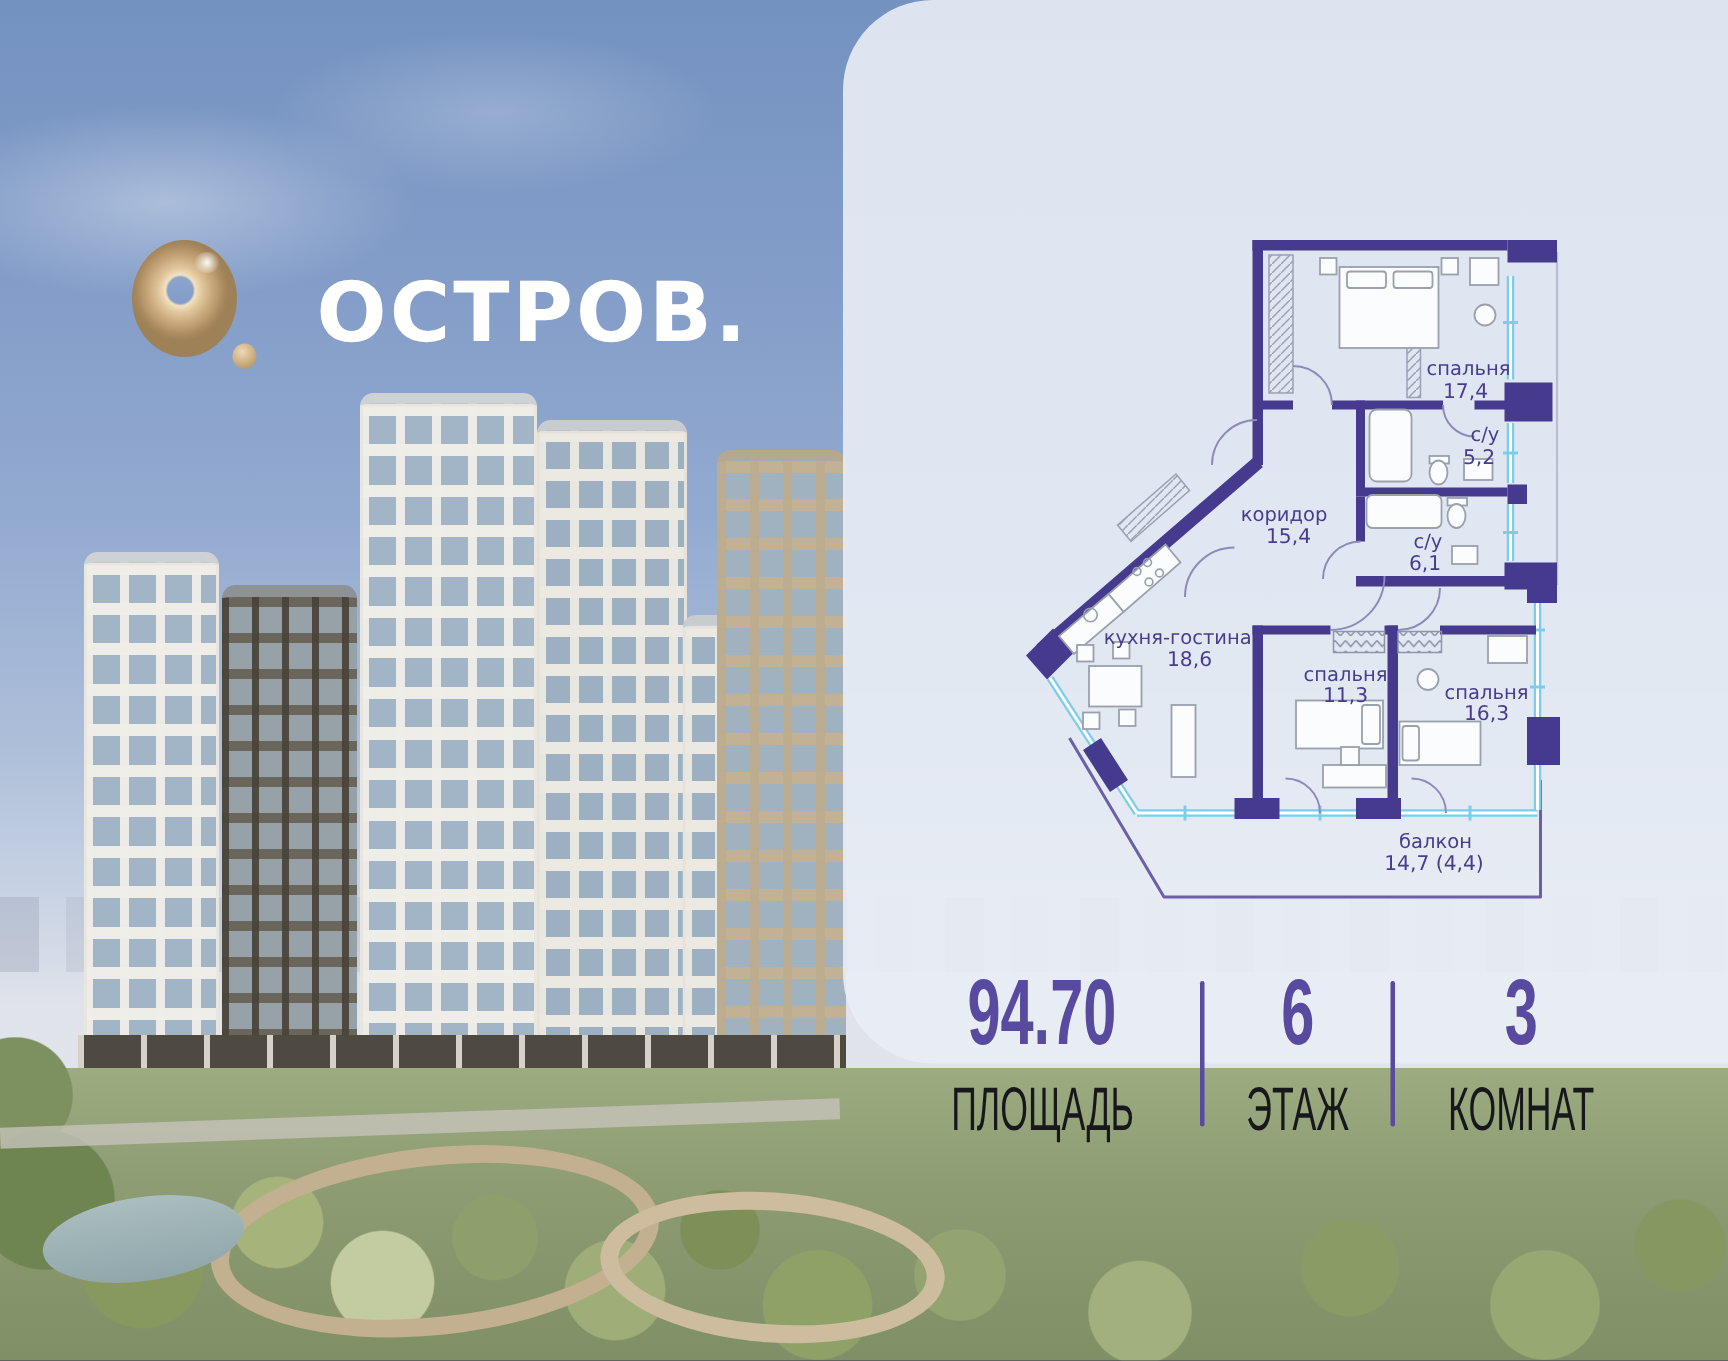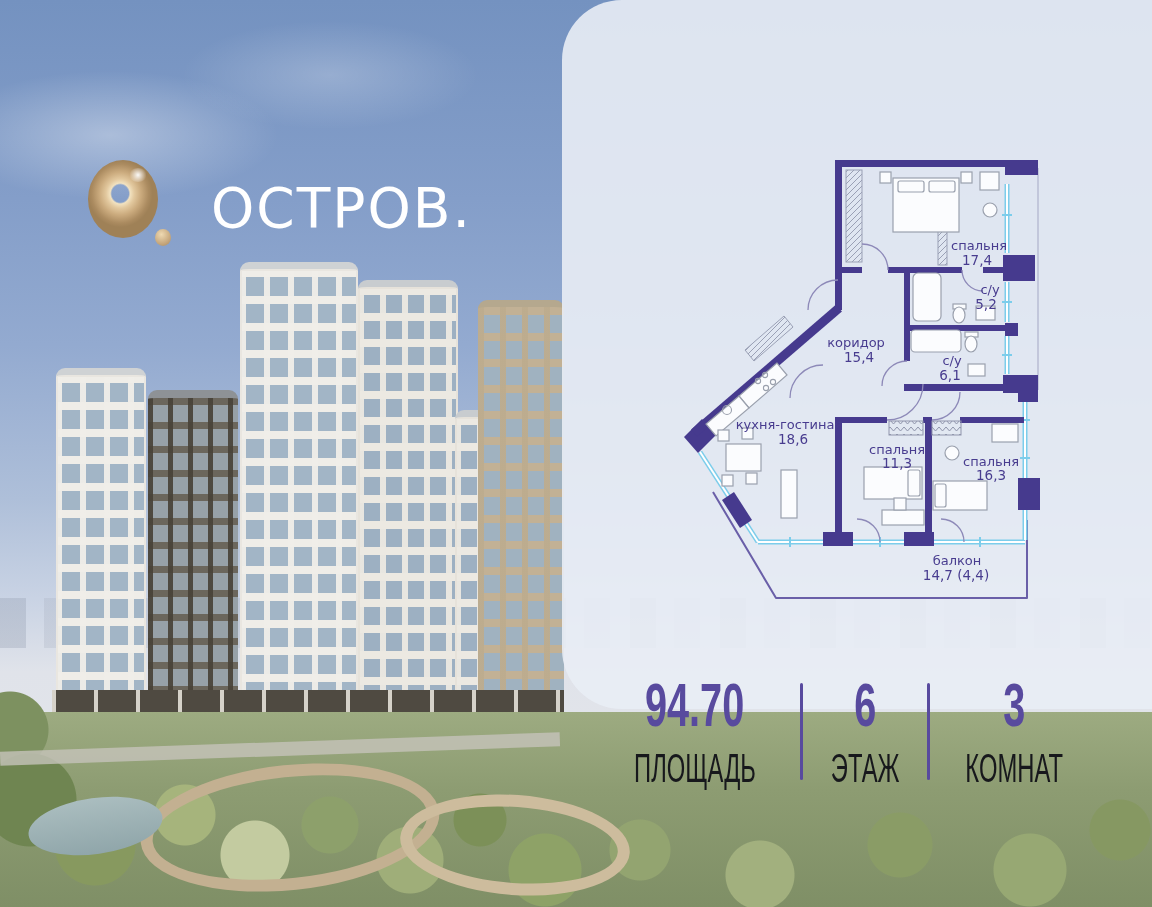--- a/index.html
+++ b/index.html
@@ -67,33 +67,33 @@
   .logo-torus{position:absolute;left:88px;top:160px;width:70px;height:78px;border-radius:50%;
       background:radial-gradient(closest-side at 46% 43%,rgba(0,0,0,0) 0 26%,#f2e2c0 31%,#e4cba2 42%,
                  #cdad80 62%,#b austin;no                ) ;}
   
   .logo-torus{background:radial-gradient(closest-side at 46% 43%,rgba(0,0,0,0) 0 26%,#f2e2c0 31%,
               #e2c89e 44%,#cbab7e 64%,#ab8b60 88%,#9f8157 100%);}
   .logo-torus::after{content:"";position:absolute;left:58%;top:10%;width:26%;height:18%;
       border-radius:50%;background:radial-gradient(circle,rgba(255,255,255,.95),rgba(255,255,255,0) 75%);}
   .logo-dot{position:absolute;left:155px;top:229px;width:16px;height:17px;border-radius:50%;
       background:radial-gradient(circle at 40% 32%,#eed9b2,#c6a77c 62%,#a7895e);}
-  .brand{position:absolute;left:211px;top:181px;font-size:55px;font-weight:400;
+  .brand{position:absolute;left:211px;top:181px;font-size:55px;font-weight:700;
       letter-spacing:2px;color:#ffffff;line-height:1;}
 
   
   .panel{position:absolute;left:562px;top:0;width:590px;height:709px;
       background:rgba(233,237,245,0.9);border-radius:60px 0 0 60px;}
 
   
   .plan{position:absolute;left:118px;top:158px;width:400px;height:455px;}
   .plan text{font-family:"DejaVu Sans",sans-serif;fill:#483c8f;}
 
   
-  .stats{position:absolute;left:28px;top:645px;width:508px;display:flex;align-items:stretch;margin-top:29px;}
+  .stats{position:absolute;left:28px;top:645px;width:508px;display:flex;align-items:stretch;}
   .stat{flex:1;display:flex;flex-direction:column;align-items:center;}
   .stat-value{font-family:"Liberation Sans",sans-serif;font-weight:700;font-size:62px;
       line-height:1;color:#584a9e;transform:scaleX(0.64);transform-origin:center;}
   .stat-label{font-family:"Liberation Sans",sans-serif;font-weight:400;font-size:41px;
       line-height:1;color:#17181c;margin-top:12px;transform:scaleX(0.58);transform-origin:center;}
   .stat-divider{width:3px;height:97px;background:#584a9e;border-radius:2px;align-self:center;}
 </style>
 </head>
 <body>
 

